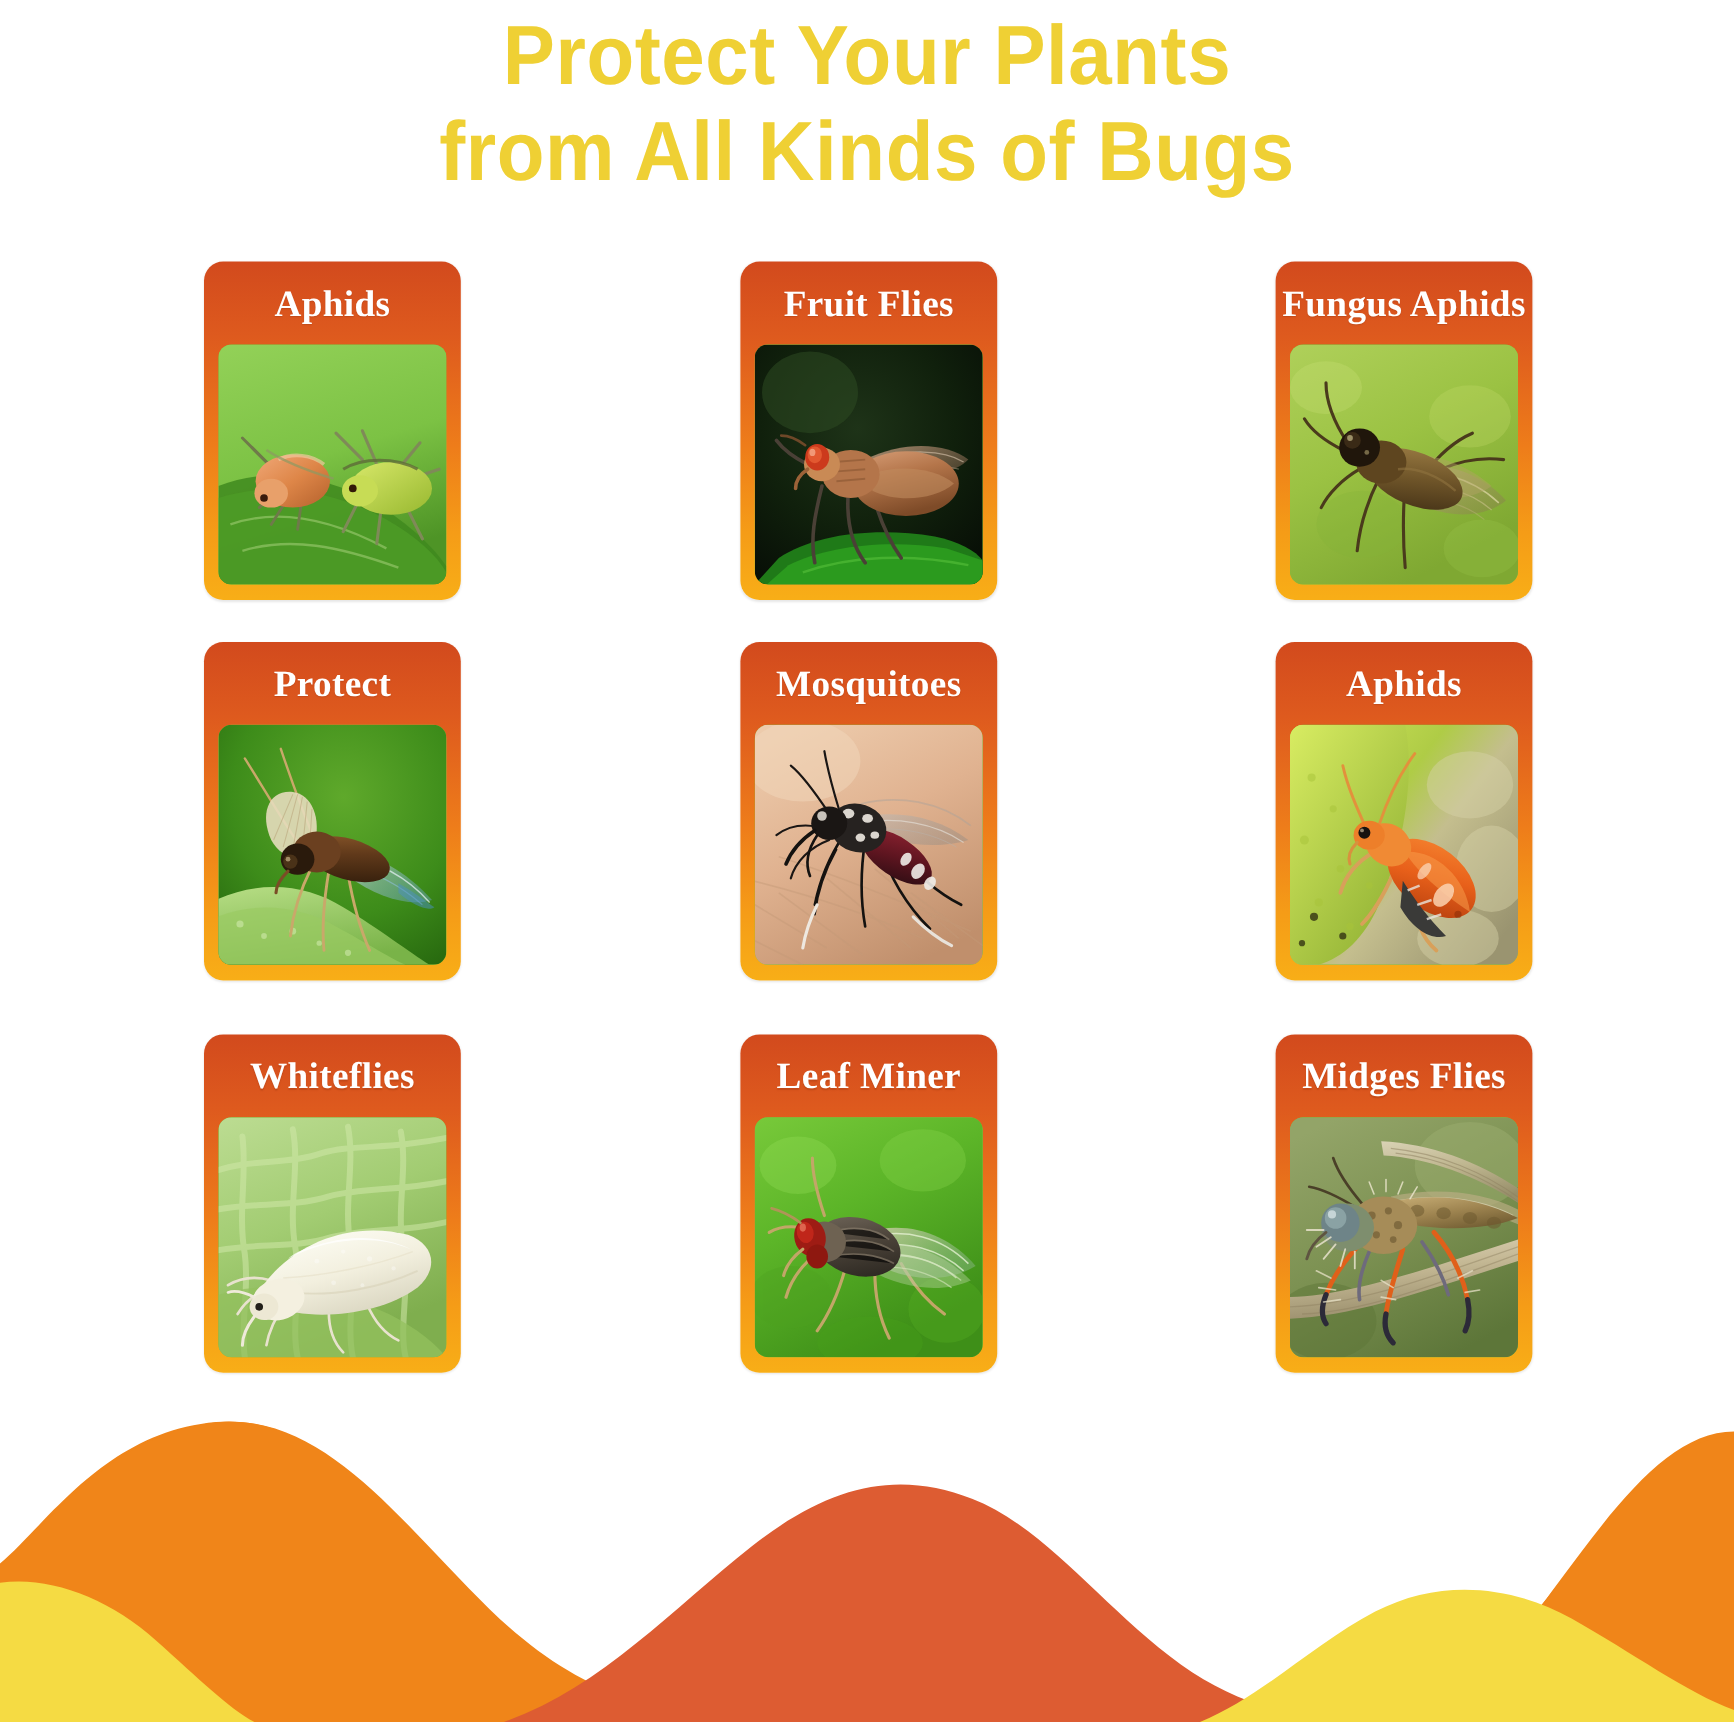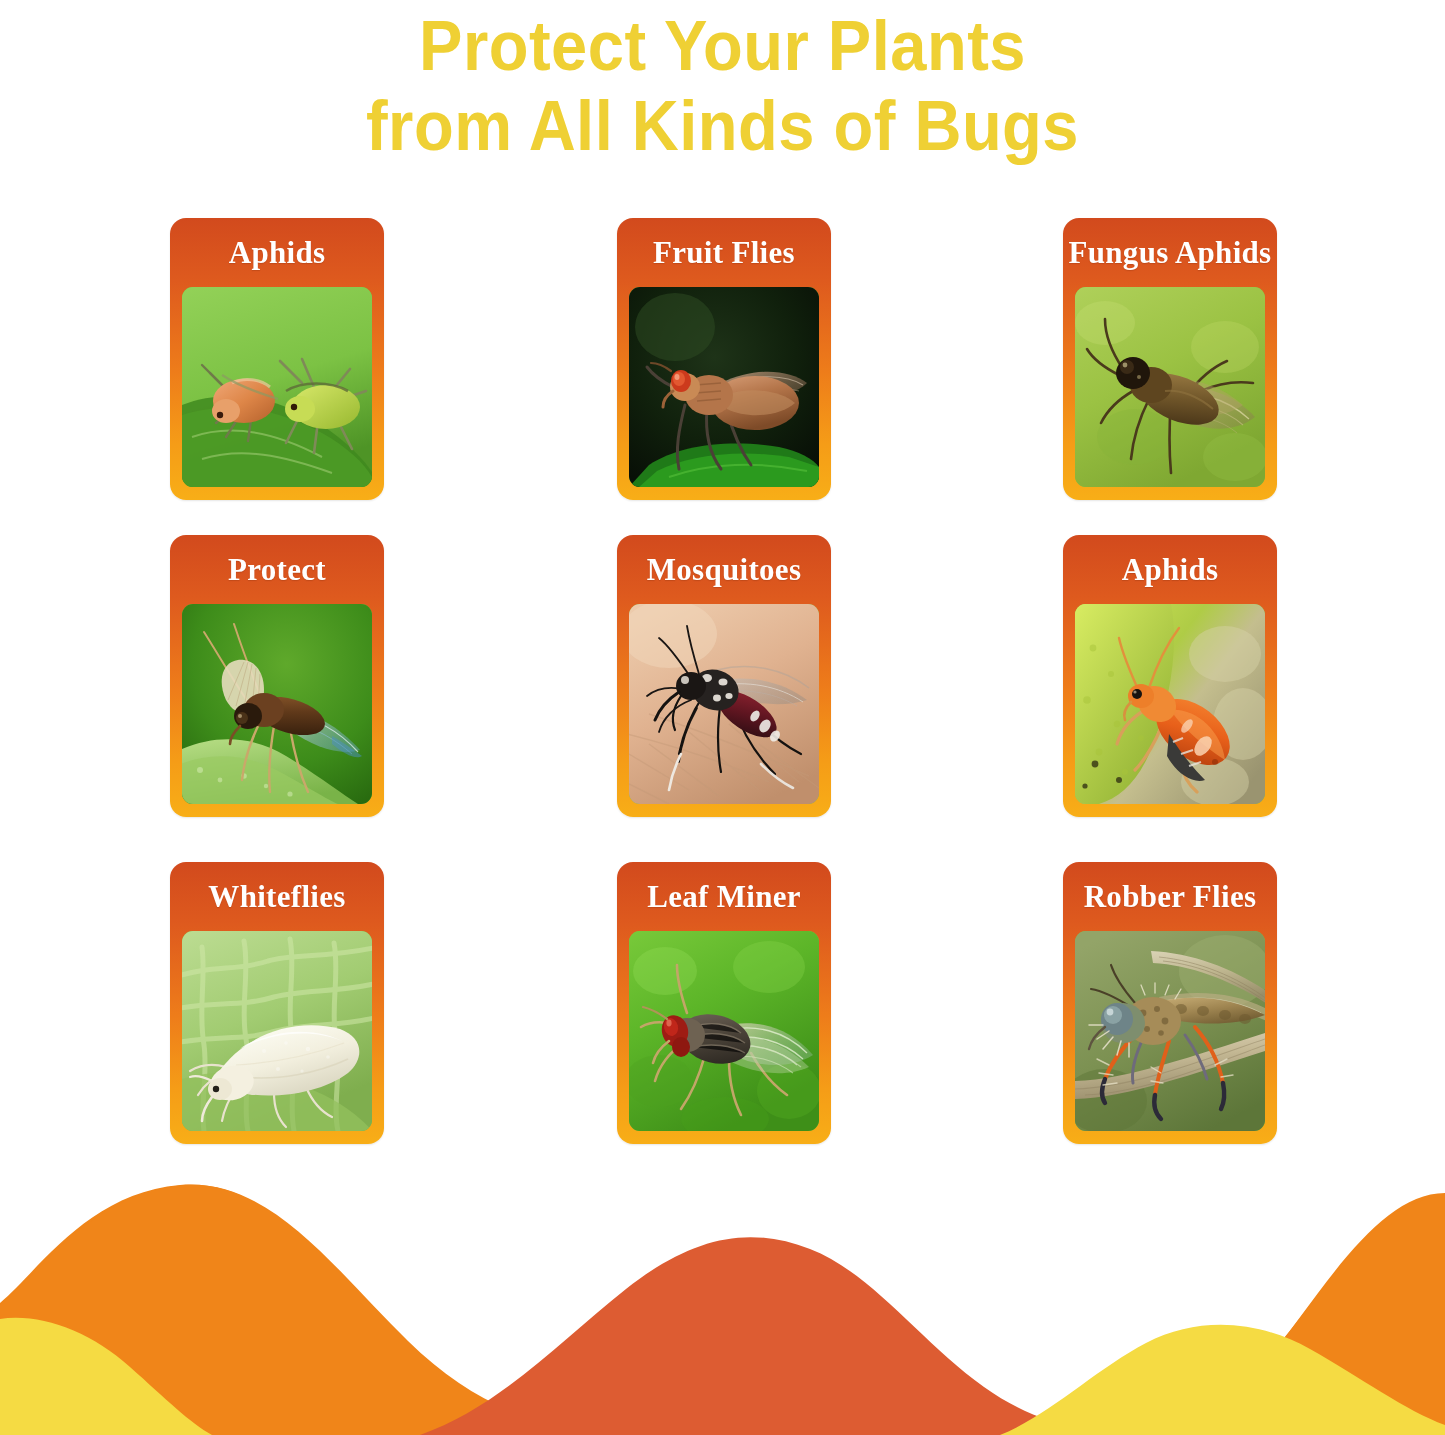--- a/index.html
+++ b/index.html
@@ -594,21 +594,21 @@
           <ellipse cx="42" cy="96" rx="7" ry="9" transform="rotate(-14 42 96)" fill="#C0261A"></ellipse>
           <ellipse cx="40" cy="92" rx="2.6" ry="3.4" fill="#EA7A62" opacity="0.75"></ellipse>
           <ellipse cx="52" cy="116" rx="9" ry="10" fill="#8E1810"></ellipse>
           <path d="M40,110 C32,116 26,124 24,132" stroke="#C2A668" stroke-width="2.6" fill="none" stroke-linecap="round"></path>
           <path d="M38,88 C30,82 22,78 14,76" stroke="#B09458" stroke-width="2.2" fill="none" stroke-linecap="round"></path>
         </svg>
       </div>
     </div>
 
     <div class="card row-3 col-3">
-      <div class="card-label">Robber Flies</div>
+      <div class="card-label">Midges Flies</div>
       <div class="card-photo">
         <svg class="photo-svg" viewBox="0 0 190 200" preserveAspectRatio="none">
           <defs>
             <linearGradient id="rfBg" x1="0.2" y1="0" x2="0.7" y2="1">
               <stop offset="0" stop-color="#93A468"></stop>
               <stop offset="0.5" stop-color="#7C9152"></stop>
               <stop offset="1" stop-color="#5D7639"></stop>
             </linearGradient>
             <linearGradient id="rfTwig" x1="0" y1="0" x2="0.3" y2="1">
               <stop offset="0" stop-color="#E2D8BE"></stop>

